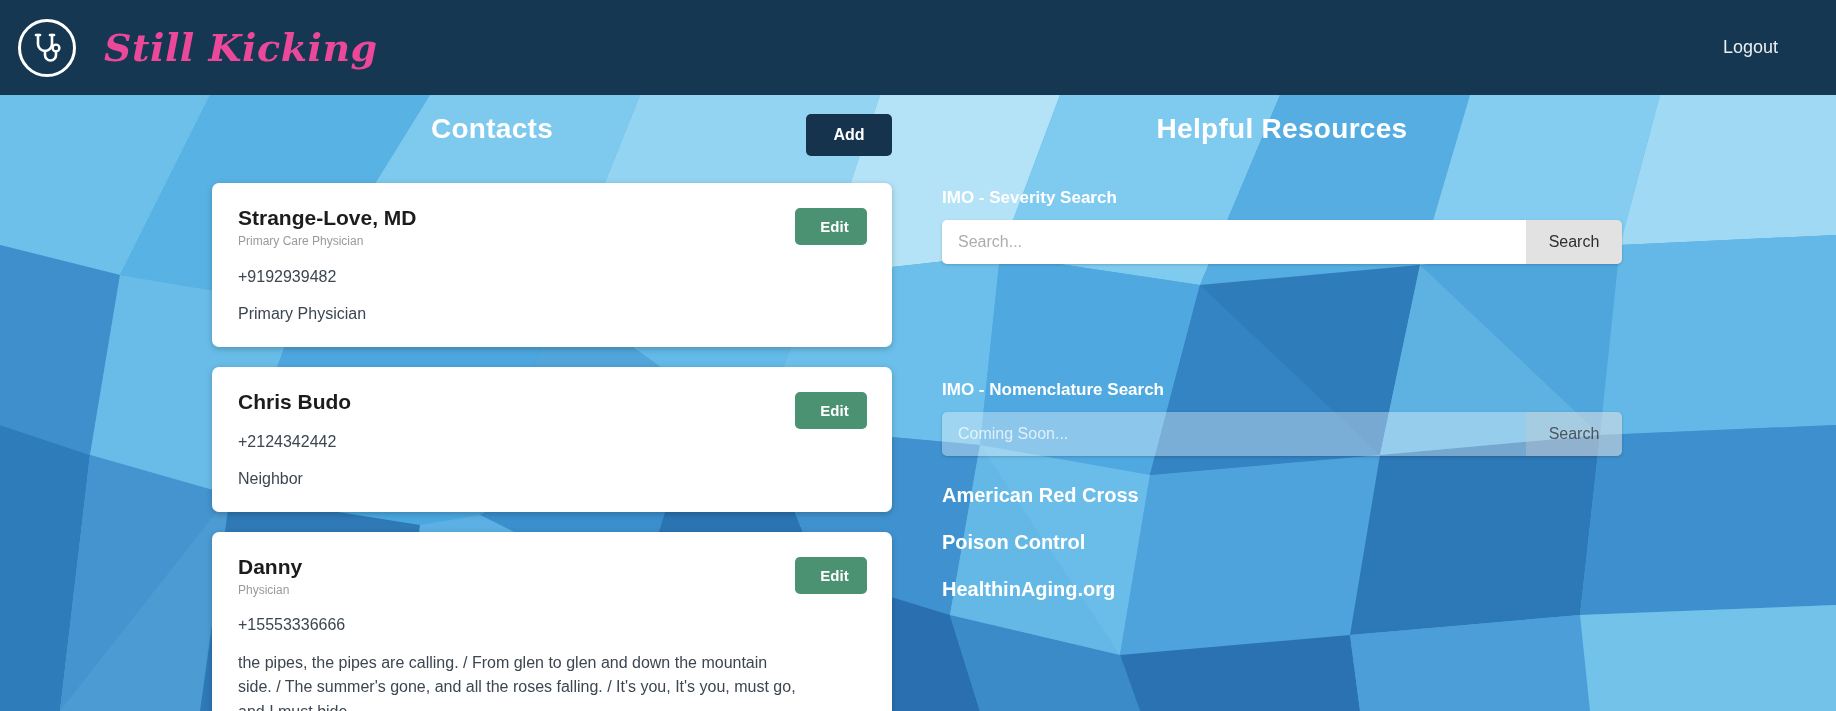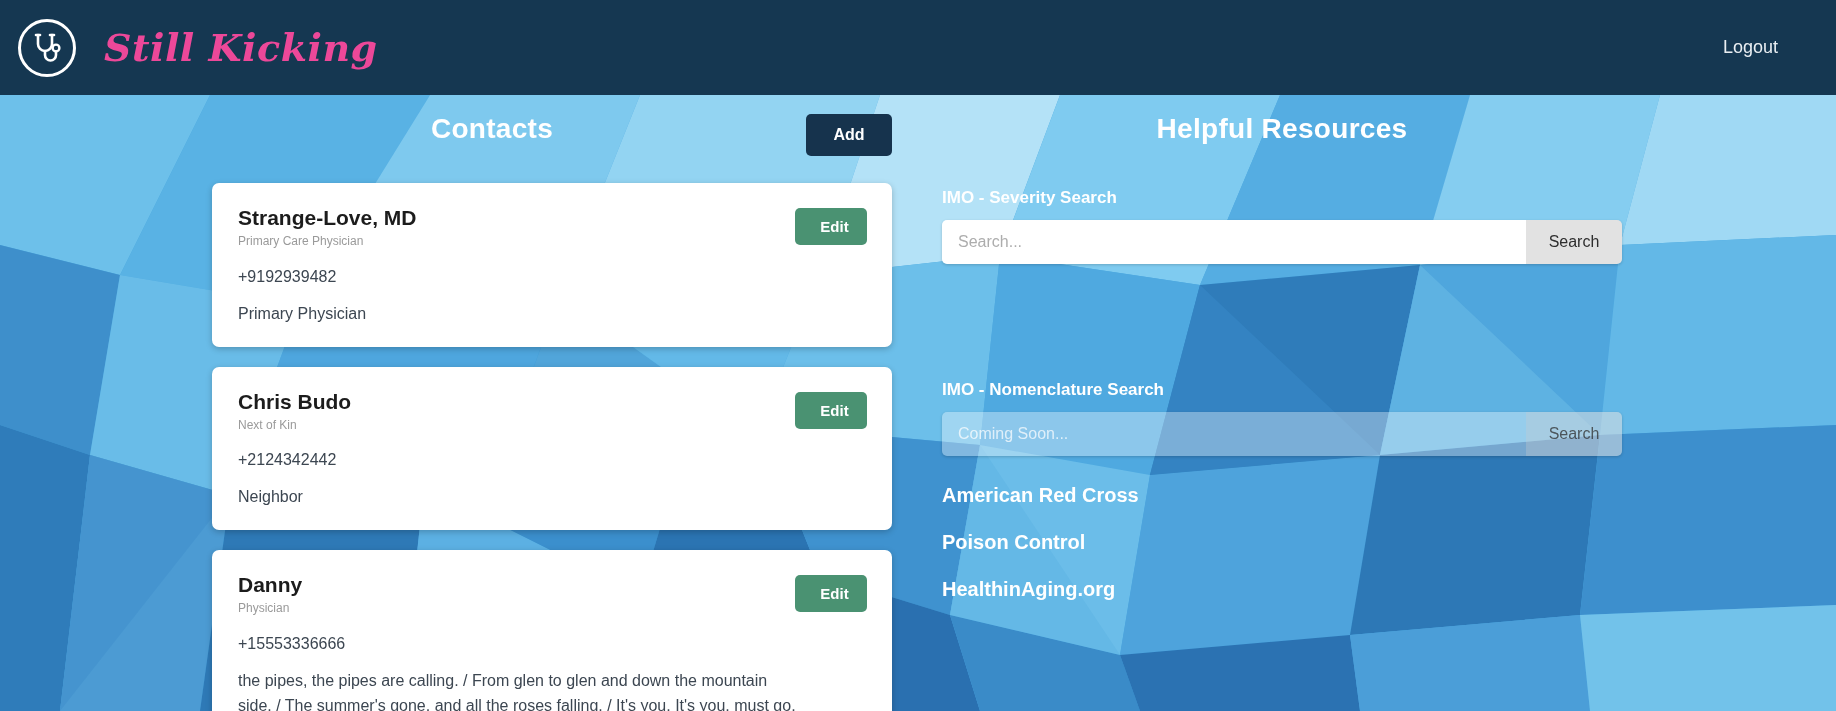--- a/index.html
+++ b/index.html
@@ -352,21 +352,20 @@
       <div class="contact-card">
         <div class="contact-name">Strange-Love, MD</div>
         <div class="contact-role">Primary Care Physician</div>
         <div class="contact-phone">+9192939482</div>
         <div class="contact-note">Primary Physician</div>
         <button class="edit-button">Edit</button>
       </div>
 
       <div class="contact-card">
         <div class="contact-name">Chris Budo</div>
-        <div class="contact-role">Next of Kin</div>
         <div class="contact-phone">+2124342442</div>
         <div class="contact-note">Neighbor</div>
         <button class="edit-button">Edit</button>
       </div>
 
       <div class="contact-card">
         <div class="contact-name">Danny</div>
         <div class="contact-role">Physician</div>
         <div class="contact-phone">+15553336666</div>
         <div class="contact-note">the pipes, the pipes are calling. / From glen to glen and down the mountain side. / The summer's gone, and all the roses falling. / It's you, It's you, must go, and I must bide</div>

